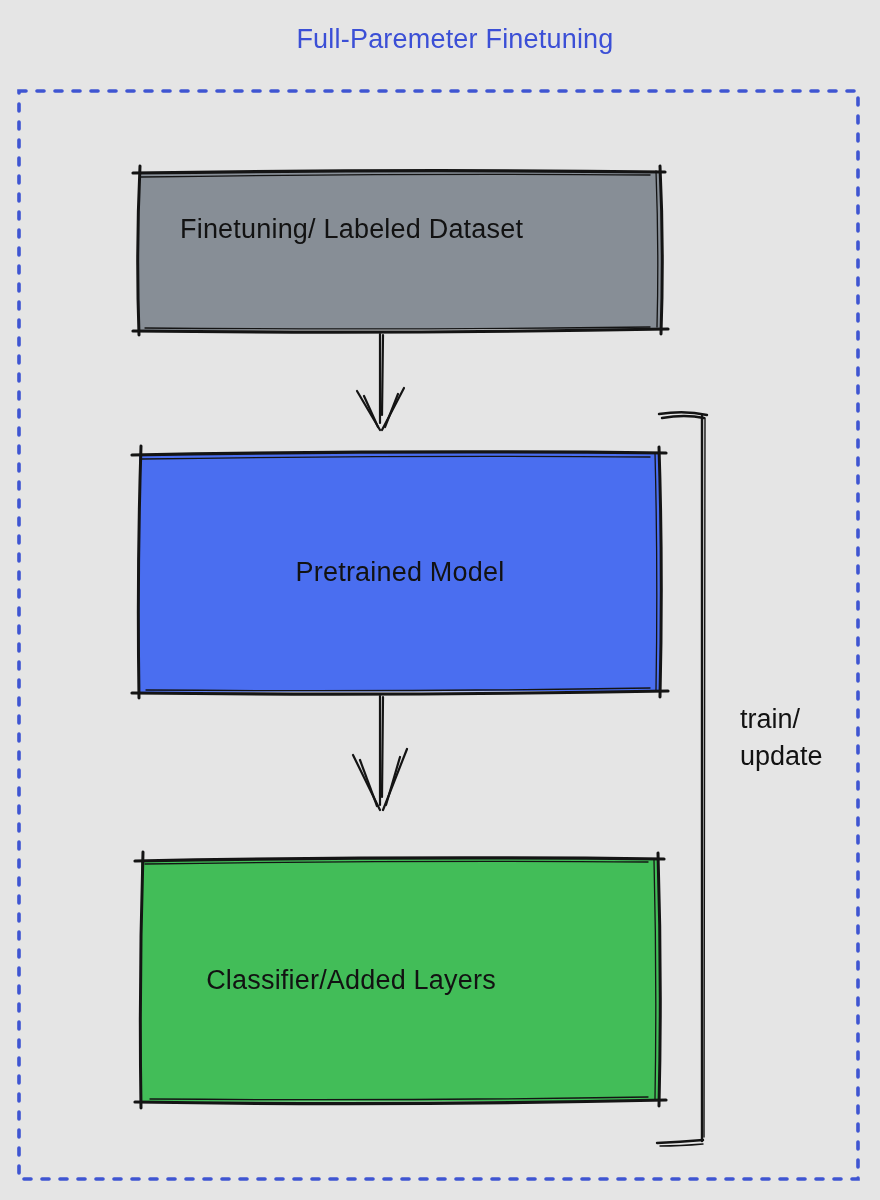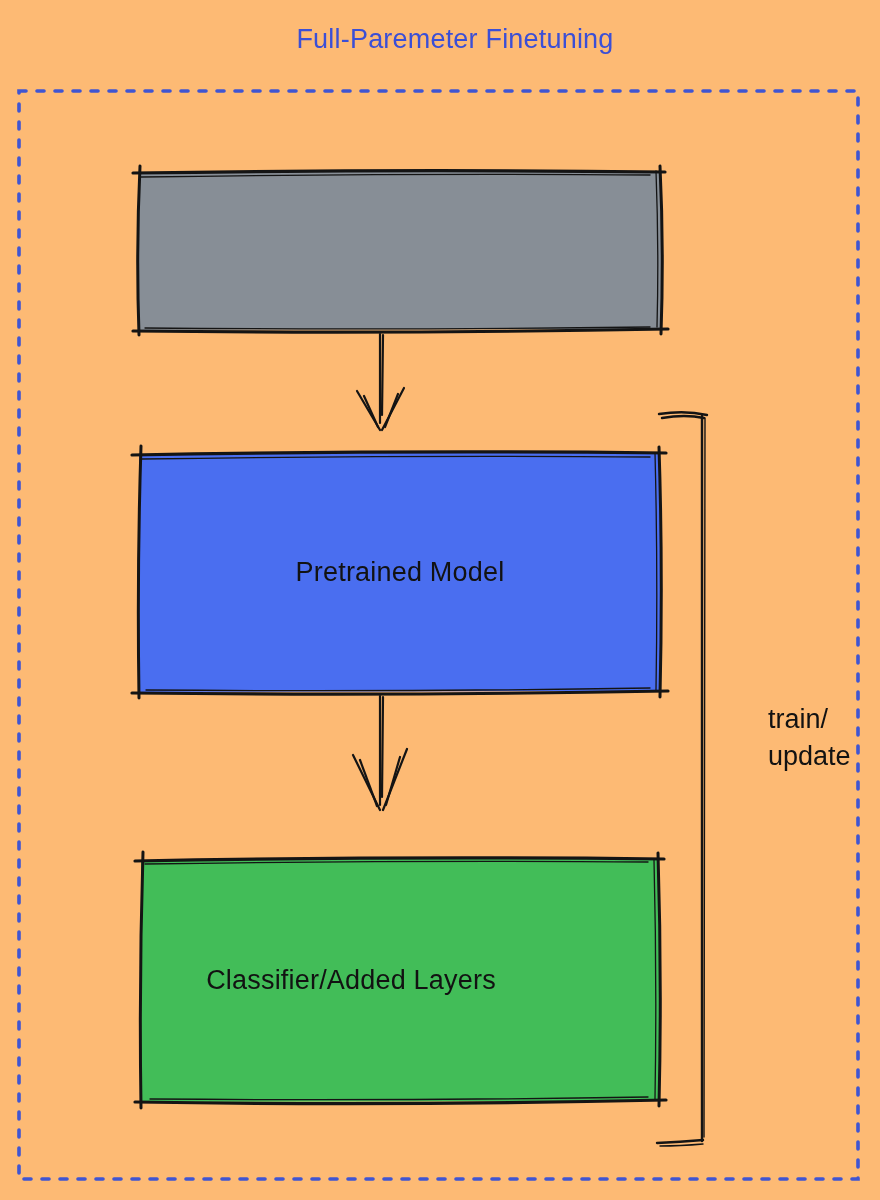--- a/index.html
+++ b/index.html
@@ -8,21 +8,21 @@
     background: #ffffff;
     width: 880px;
     height: 1200px;
     font-family: "Liberation Sans", sans-serif;
     overflow: hidden;
   }
   .canvas {
     position: relative;
     width: 880px;
     height: 1200px;
-    background: #fdba74;
+    background: #e5e5e5;
   }
   .title {
     position: absolute;
     top: 24px;
     left: 0;
     width: 880px;
     text-align: center;
     text-indent: 30px;
     font-size: 27px;
     font-weight: 400;
@@ -56,21 +56,21 @@
     height: 240px;
   }
   .label-classifier {
     left: 139px;
     top: 858px;
     width: 424px;
     height: 244px;
   }
   .bracket-label {
     position: absolute;
-    left: 768px;
+    left: 740px;
     top: 701px;
     font-size: 27px;
     line-height: 37px;
     color: #121212;
     white-space: pre-line;
   }
 </style>
 </head>
 <body>
 
@@ -142,20 +142,21 @@
     <g fill="none" stroke="#141414" stroke-width="2.4" stroke-linecap="round">
       <path d="M659,414 Q685,410 707,415"></path>
       <path d="M662,418 Q685,414 704,418"></path>
       <path d="M702,416 L702,1141"></path>
       <path d="M705,418 L704,1137" stroke-width="1.4"></path>
       <path d="M703,1140 Q680,1142 657,1143"></path>
       <path d="M703,1144 Q680,1146 660,1146" stroke-width="1.4"></path>
     </g>
   </svg>
 
+  <div class="box-label label-dataset">Finetuning/ Labeled Dataset</div>
 
   <div class="box-label label-centered label-pretrained">Pretrained Model</div>
 
   <div class="box-label label-centered label-classifier">Classifier/Added Layers</div>
 
   <div class="bracket-label">train/
 update</div>
 
 </div>
 

